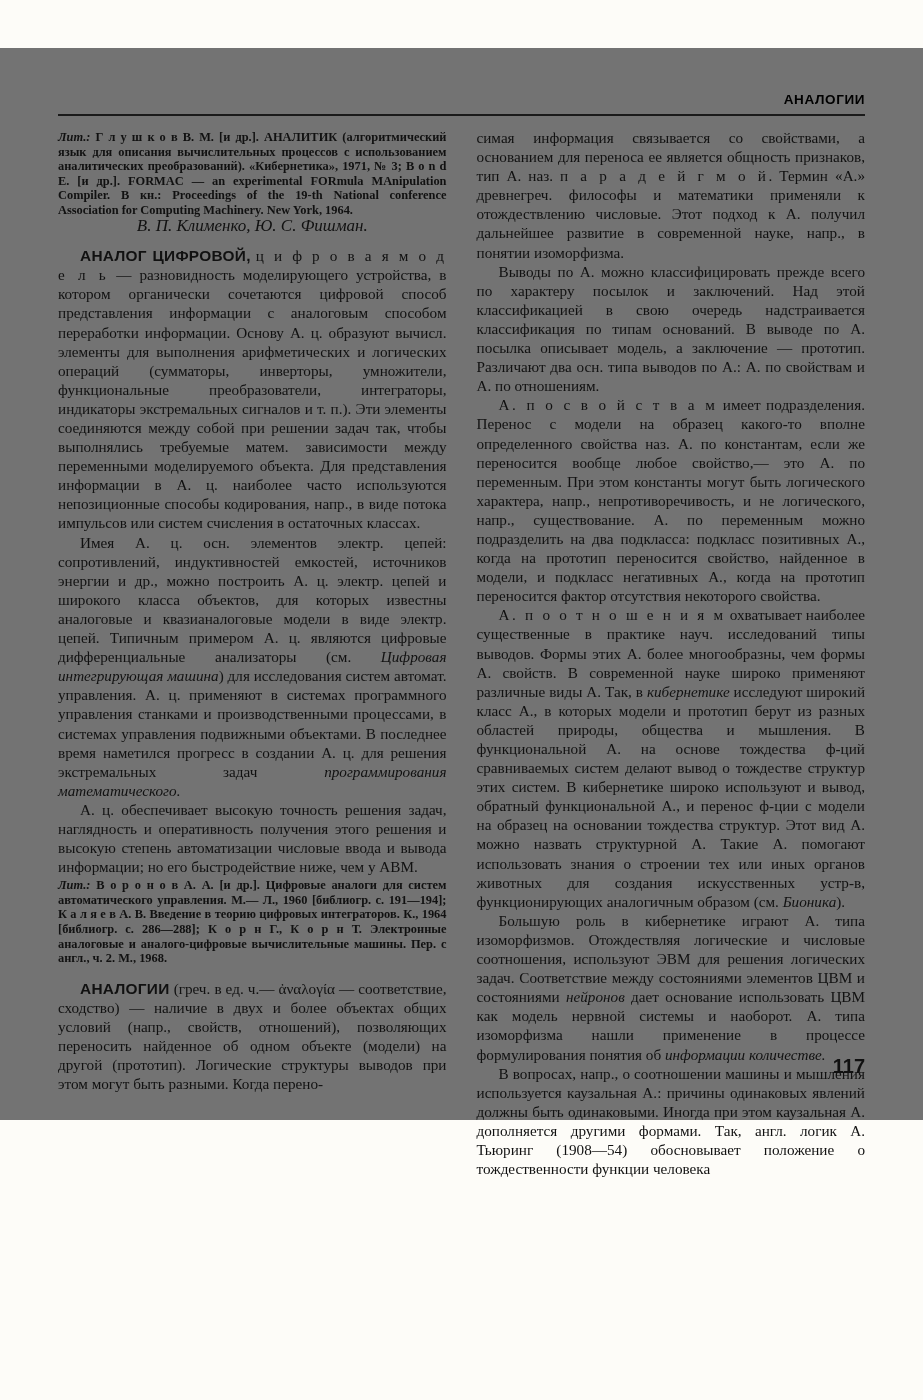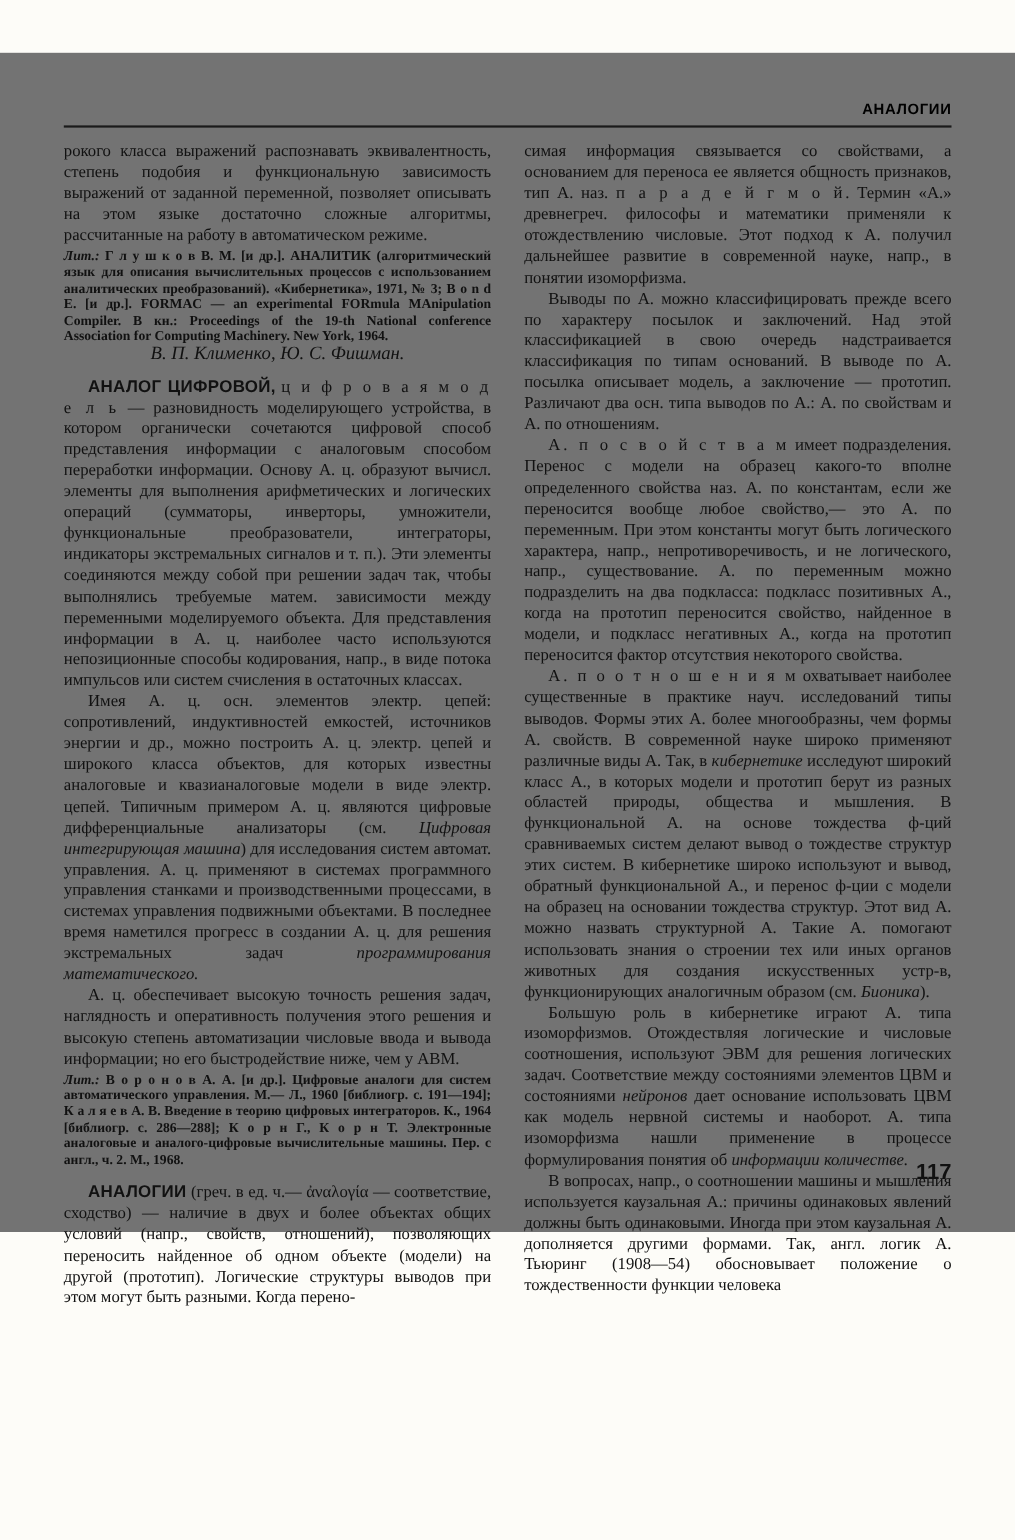--- a/index.html
+++ b/index.html
@@ -107,21 +107,20 @@
 
 <div class="page">
 
   <div class="header">АНАЛОГИИ</div>
   <div class="rule"></div>
 
   <div class="columns">
 
     <div class="col">
 
-      <p class="noindent">рокого класса выражений распознавать эквивалентность, степень подобия и функциональную зависимость выражений от заданной переменной, позволяет описывать на этом языке достаточно сложные алгоритмы, рассчитанные на работу в автоматическом режиме.</p>
 
       <p class="ref"><span class="it">Лит.:</span> <span>Г л у ш к о в  В. М.  [и др.]. АНАЛИТИК (алгоритмический язык для описания вычислительных процессов с использованием аналитических преобразований). «Кибернетика», 1971, № 3;</span> <span>B o n d  E.  [и др.]. FORMAC — an experimental FORmula MAnipulation Compiler. В кн.: Proceedings of the 19-th National conference Association for Computing Machinery. New York, 1964.</span></p>
 
       <p class="sig">В. П. Клименко, Ю. С. Фишман.</p>
 
       <p class="entry"><span class="entry-title">АНАЛОГ ЦИФРОВОЙ,</span> <span class="sp">ц и ф р о в а я  м о д е л ь</span><span> — разновидность моделирующего устройства, в котором органически сочетаются цифровой способ представления информации с аналоговым способом переработки информации. Основу А. ц. образуют вычисл. элементы для выполнения арифметических и логических операций (сумматоры, инверторы, умножители, функциональные преобразователи, интеграторы, индикаторы экстремальных сигналов и т. п.). Эти элементы соединяются между собой при решении задач так, чтобы выполнялись требуемые матем. зависимости между переменными моделируемого объекта. Для представления информации в А. ц. наиболее часто используются непозиционные способы кодирования, напр., в виде потока импульсов или систем счисления в остаточных классах.</span></p>
 
       <p><span>Имея А. ц. осн. элементов электр. цепей: сопротивлений, индуктивностей емкостей, источников энергии и др., можно построить А. ц. электр. цепей и широкого класса объектов, для которых известны аналоговые и квазианалоговые модели в виде электр. цепей. Типичным примером А. ц. являются цифровые дифференциальные анализаторы (см. </span><span class="it">Цифровая интегрирующая машина</span><span>) для исследования систем автомат. управления. А. ц. применяют в системах программного управления станками и производственными процессами, в системах управления подвижными объектами. В последнее время наметился прогресс в создании А. ц. для решения экстремальных задач </span><span class="it">программирования математического.</span></p>
 
       <p>А. ц. обеспечивает высокую точность решения задач, наглядность и оперативность получения этого решения и высокую степень автоматизации числовые ввода и вывода информации; но его быстродействие ниже, чем у АВМ.</p>

